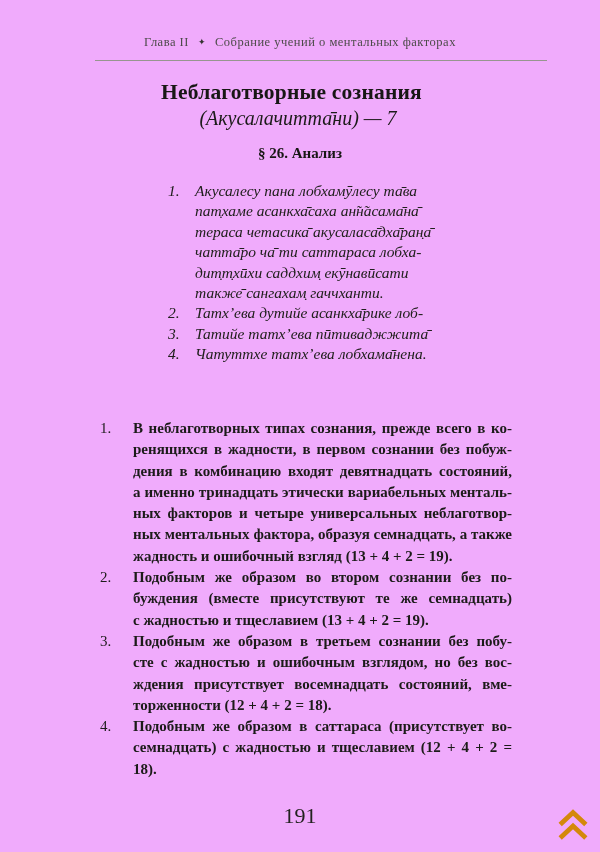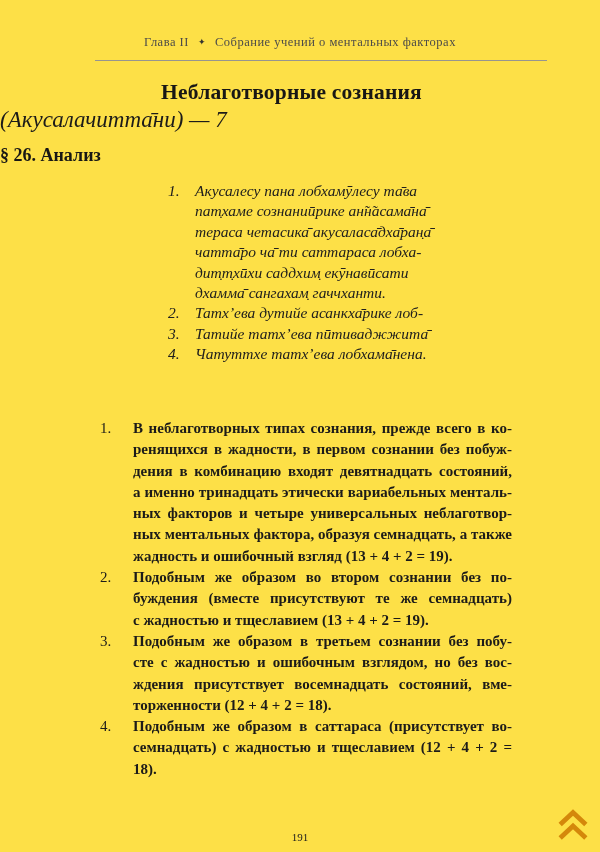--- a/index.html
+++ b/index.html
@@ -1,61 +1,61 @@
 <!DOCTYPE html>
 <html><head>
 <meta charset="utf-8">
 <style>
   html,body { margin:0; padding:0; background:#ffffff; }
   .page {
     position:relative; width:600px; height:852px; margin:0 auto;
-    background:#fde047; overflow:hidden;
+    background:#f0abfc; overflow:hidden;
     font-family:"Liberation Serif","DejaVu Serif",serif;
     color:#1e1d1b;
   }
   .running-head {
     position:absolute; top:35px; left:0; right:0;
     text-align:center; font-size:12.5px; letter-spacing:0.5px; color:#4c4b49;
   }
   .running-head .sep { display:inline-block; margin:0 9px; font-size:9px; color:#34332f; vertical-align:1px; }
   .head-rule {
     position:absolute; top:60px; left:95px; width:452px; height:0;
     border-top:1px solid #97958f;
   }
   .page-title {
     position:absolute; top:80px; left:0; right:17px; text-align:center;
     font-size:21.5px; font-weight:bold; letter-spacing:0.2px; color:#181715;
   }
   .page-subtitle {
-    position:absolute; top:107px; left:0; right:4px; 
-    font-size:23px; font-style:italic; color:#1c1b19;
+    position:absolute; top:107px; left:0; right:4px; text-align:center;
+    font-size:20px; font-style:italic; color:#1c1b19;
   }
   .section-heading {
-    position:absolute; top:145px; left:0; right:0; 
-    font-size:18px; font-weight:bold; color:#181715;
+    position:absolute; top:145px; left:0; right:0; text-align:center;
+    font-size:15px; font-weight:bold; color:#181715;
   }
   .pali-list {
     position:absolute; top:181px; left:168px; width:282px;
     font-style:italic; font-size:15.5px; line-height:20.4px; color:#21201d;
   }
   .pali-list .item { display:flex; }
   .pali-list .num { flex:none; width:27px; }
   .pali-list .lines { flex:1; }
   .analysis-list {
     position:absolute; top:418px; left:100px; width:412px;
     font-size:15px; line-height:21.3px; color:#1c1b19;
   }
   .analysis-list .item { display:flex; }
   .analysis-list .num { flex:none; width:33px; }
   .analysis-list .lines { flex:1; }
   .analysis-list .line { text-align:justify; text-align-last:justify;font-weight:bold; }
   .analysis-list .line.end { text-align-last:left; }
   .page-number {
     position:absolute; top:803px; left:0; right:0; text-align:center;
-    font-size:11px; color:#23221f;margin-top:28px;
+    font-size:22px; color:#23221f;
   }
   .scroll-top {
     position:absolute; top:804px; left:551px; width:44px; height:44px;
     background:transparent; border:none; padding:0; cursor:pointer;
   }
   .scroll-top svg { display:block; }
 </style>
 </head>
 <body>
 
@@ -69,25 +69,25 @@
 
   <div class="page-title">Неблаготворные сознания</div>
   <div class="page-subtitle">(Акусалачитта̄ни) — 7</div>
   <div class="section-heading">§ 26. Анализ</div>
 
   <div class="pali-list">
     <div class="item">
       <div class="num">1.</div>
       <div class="lines">
         <div class="line">Акусалесу пана лобхамӯлесу та̄ва</div>
-        <div class="line">пат̣хаме сознаниӣрике ан̃н̃асама̄на̄</div>
+        <div class="line">пат̣хаме асанкха̄саха ан̃н̃асама̄на̄</div>
         <div class="line">тераса четасика̄ акусаласа̄дха̄ран̣а̄</div>
         <div class="line">чатта̄ро ча̄ ти саттараса лобха-</div>
         <div class="line">дит̣т̣хӣхи саддхим̣ екӯнавӣсати</div>
-        <div class="line">дхамма̄ сангахам̣ гаччханти.</div>
+        <div class="line">также̄ сангахам̣ гаччханти.</div>
       </div>
     </div>
     <div class="item">
       <div class="num">2.</div>
       <div class="lines">
         <div class="line">Татх’ева дутийе асанкха̄рике лоб-</div>
       </div>
     </div>
     <div class="item">
       <div class="num">3.</div>

